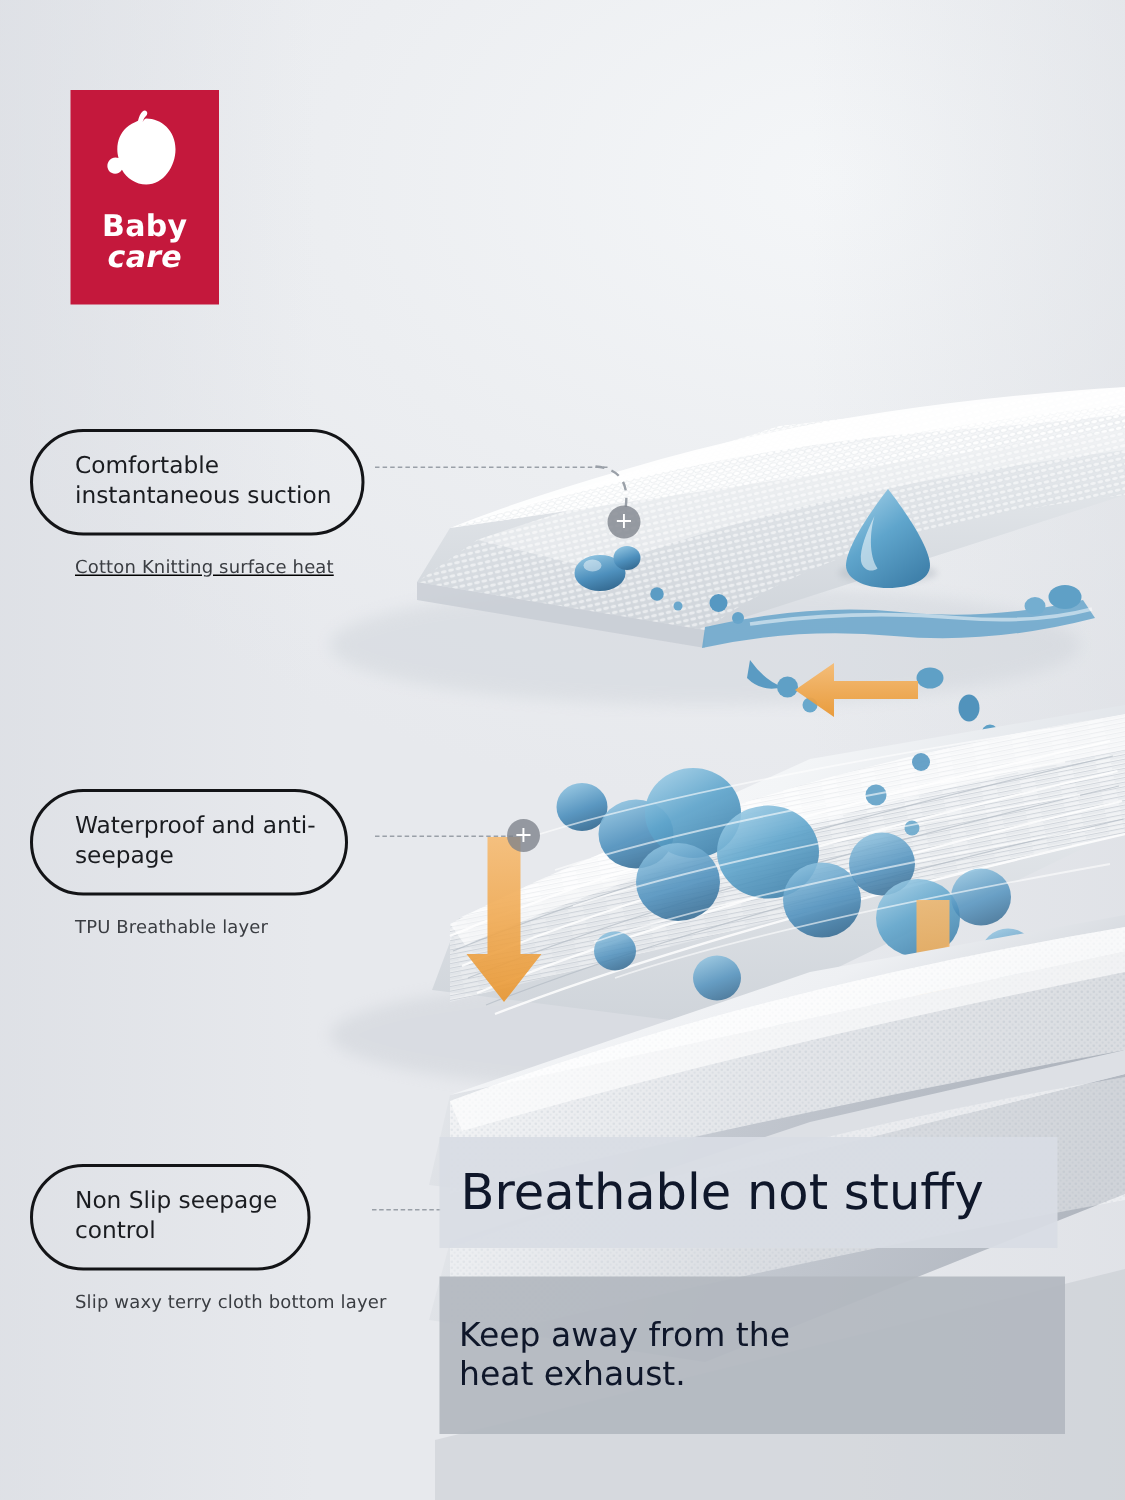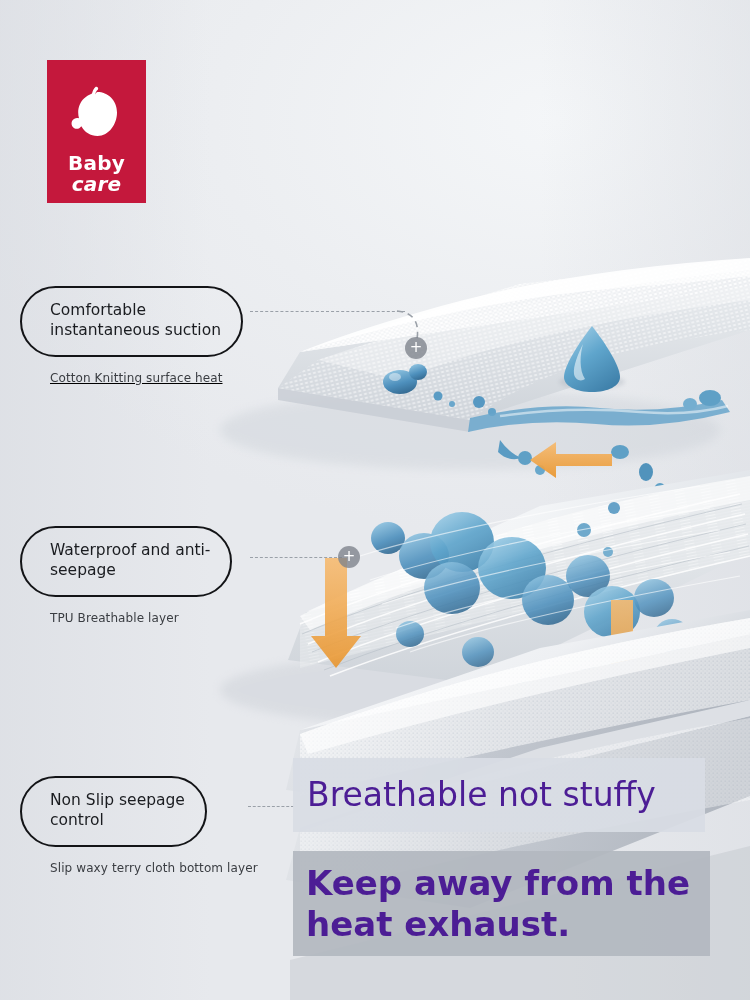--- a/index.html
+++ b/index.html
@@ -23,21 +23,21 @@
     background:linear-gradient(to right, rgba(215,218,224,.55) 0%, rgba(255,255,255,0) 28%, rgba(255,255,255,0) 72%, rgba(214,217,223,.40) 100%);
   }
 
   
   .logo {
     position:absolute; left:47px; top:60px;
     width:99px; height:143px;
     background:#c4183c;
     display:flex; flex-direction:column;
     align-items:center; justify-content:flex-start;
-    padding-top:26px;
+    padding-top:13px;
   }
   .logo-mark { width:62px; height:58px; }
   .logo-text {
     color:#fff; font-weight:bold; line-height:1.06;
     font-size:20px; letter-spacing:.2px;
     margin-top:9px; text-align:center;
   }
   .logo-text .l2 { display:block;font-style:italic; }
 
   
@@ -72,36 +72,36 @@
     position:absolute;
     width:22px; height:22px; border-radius:50%;
     background:rgba(124,130,138,.78);
     color:#fff; font-size:15px; line-height:21px;
     text-align:center; font-weight:500;
   }
 
   
   .banner { position:absolute; display:flex; align-items:center; }
   .banner span {
-    color:#4c1d95;
+    color:#0f172a;
     line-height:1.18;
     white-space:pre-line;
   }
   #banner-breathable {
     left:293px; top:758px; width:412px; height:74px;
     background:rgba(216,221,228,.93);
     padding-left:14px;
   }
   #banner-breathable span { font-size:33px; }
   #banner-heat {
     left:293px; top:851px; width:417px; height:105px;
     background:rgba(179,184,192,.93);
     padding-left:13px;
   }
-  #banner-heat span { font-size:34px;font-weight:bold; }
+  #banner-heat span { font-size:22px; }
 </style>
 </head>
 <body>
 
 <div class="bg"></div>
 <div class="bg-vign"></div>
 
 <svg class="art" viewBox="0 0 750 1000" xmlns="http://www.w3.org/2000/svg">
   <defs>
     <linearGradient id="sheetTop" x1="0" y1="0" x2="1" y2="0.4">

